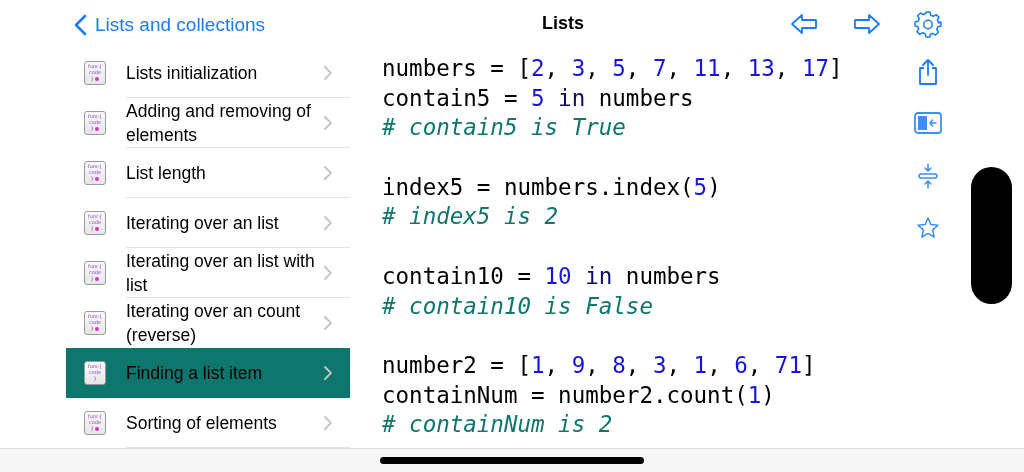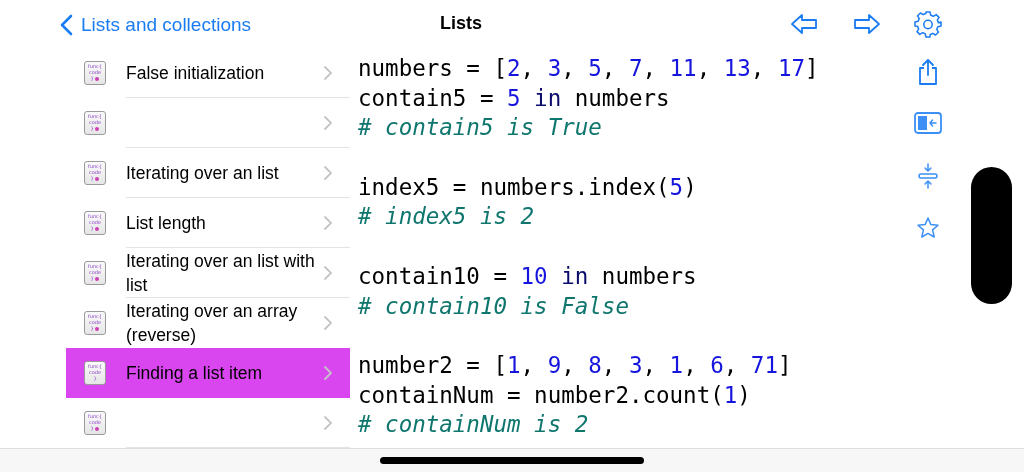--- a/index.html
+++ b/index.html
@@ -1,36 +1,36 @@
 <!DOCTYPE html>
 <html><head>
 <meta charset="utf-8">
 <style>
   * { box-sizing: border-box; margin: 0; padding: 0; }
   html, body { width: 1024px; height: 472px; overflow: hidden; background: #ffffff; }
   body { position: relative; font-family: "Liberation Sans", sans-serif; color: #000; }
 
-  .nav-back { position: absolute; left: 60px; top: 11px; height: 28px; display: flex; align-items: center; color: #1a7cf3; font-size: 19px; cursor: pointer; }
+  .nav-back { position: absolute; left: 74px; top: 11px; height: 28px; display: flex; align-items: center; color: #1a7cf3; font-size: 19px; cursor: pointer; }
   .nav-back svg { margin-right: 8px; }
-  .nav-title { position: absolute; left: 440px; width: 144px; top: 13px; text-align: left; font-size: 18px; font-weight: bold; }
+  .nav-title { position: absolute; left: 440px; width: 144px; top: 13px; text-align: right; font-size: 18px; font-weight: bold; }
 
   .top-icon { position: absolute; top: 9px; width: 30px; height: 30px; display: flex; align-items: center; justify-content: center; cursor: pointer; }
 
   .sidebar { position: absolute; left: 66px; top: 48px; width: 284px; }
   .row { position: relative; height: 50px; display: flex; align-items: center; cursor: pointer; }
-  .row.selected { background: #d946ef; }
+  .row.selected { background: #0f766e; }
   .row .fc { position: absolute; left: 18px; top: 50%; transform: translateY(-50%); }
   .row .label { position: absolute; left: 60px; right: 30px; font-size: 17.5px; line-height: 24px; color: #000; }
   .row .chev { position: absolute; right: 18px; top: 50%; transform: translateY(-50%); }
   .row .sep { position: absolute; left: 60px; right: 0; bottom: 0; height: 1px; background: #e3e3e6; }
 
   .fc-icon { width: 22px; height: 24px; border: 1px solid #9a9a9a; border-radius: 3px; background: linear-gradient(#fafafa, #e6e6e6); font-family: "DejaVu Sans", sans-serif; font-size: 5px; line-height: 6px; padding: 1px 1px; color: #8a3fc6; text-align: center; position: relative; }
   .fc-icon .dot { display: inline-block; width: 4px; height: 4px; border-radius: 50%; background: #cc3fb3; vertical-align: middle; }
 
-  .code { position: absolute; left: 358px; top: 54px; font-family: "DejaVu Sans Mono", monospace; font-size: 22.5px; line-height: 29.7px; white-space: pre; color: #000; }
+  .code { position: absolute; left: 382px; top: 54px; font-family: "DejaVu Sans Mono", monospace; font-size: 22.5px; line-height: 29.7px; white-space: pre; color: #000; }
   .code .ln { height: 29.7px; }
   .num { color: #1515dd; }
   .kw { color: #0b0b6b; font-weight: normal; }
   .cm { color: #0f766e; font-style: italic; }
   .fn { text-underline-offset: 4px; }
 
   .scroll-handle { position: absolute; left: 971px; top: 167px; width: 41px; height: 137px; background: #000; border-radius: 21px; cursor: grab; }
 
   .bottom-bar { position: absolute; left: 0; top: 448px; width: 1024px; height: 24px; background: #f7f7f7; border-top: 1px solid #dedede; }
   .home-indicator { position: absolute; left: 380px; top: 457px; width: 264px; height: 7px; background: #000; border-radius: 4px; }
@@ -87,87 +87,89 @@
   <svg width="24" height="24" viewBox="0 0 24 24">
       <path d="M12 2 L14.9 8.6 L22 9.2 L16.6 13.9 L18.2 21 L12 17.3 L5.8 21 L7.4 13.9 L2 9.2 L9.1 8.6 Z" fill="none" stroke="#3b8ff5" stroke-width="1.5" stroke-linejoin="round"></path>
     </svg>
 </div>
 
 <div class="sidebar">
   <div class="row">
     <div class="fc">
         <div class="fc-icon">func{<br>code<br>} <span class="dot"></span></div>
       </div>
-    <div class="label">False initialization</div>
+    <div class="label">Lists initialization</div>
     <svg class="chev" width="8" height="14" viewBox="0 0 8 14">
         <path d="M1 1 L7 7 L1 13" fill="none" stroke="#c4c4c7" stroke-width="1.8" stroke-linecap="round"></path>
       </svg>
     <div class="sep"></div>
   </div>
   <div class="row">
     <div class="fc">
         <div class="fc-icon">func{<br>code<br>} <span class="dot"></span></div>
       </div>
+    <div class="label">Adding and removing of elements</div>
+    <svg class="chev" width="8" height="14" viewBox="0 0 8 14">
+        <path d="M1 1 L7 7 L1 13" fill="none" stroke="#c4c4c7" stroke-width="1.8" stroke-linecap="round"></path>
+      </svg>
+    <div class="sep"></div>
+  </div>
+  <div class="row">
+    <div class="fc">
+        <div class="fc-icon">func{<br>code<br>} <span class="dot"></span></div>
+      </div>
+    <div class="label">List length</div>
     <svg class="chev" width="8" height="14" viewBox="0 0 8 14">
         <path d="M1 1 L7 7 L1 13" fill="none" stroke="#c4c4c7" stroke-width="1.8" stroke-linecap="round"></path>
       </svg>
     <div class="sep"></div>
   </div>
   <div class="row">
     <div class="fc">
         <div class="fc-icon">func{<br>code<br>} <span class="dot"></span></div>
       </div>
     <div class="label">Iterating over an list</div>
     <svg class="chev" width="8" height="14" viewBox="0 0 8 14">
         <path d="M1 1 L7 7 L1 13" fill="none" stroke="#c4c4c7" stroke-width="1.8" stroke-linecap="round"></path>
       </svg>
     <div class="sep"></div>
   </div>
   <div class="row">
     <div class="fc">
         <div class="fc-icon">func{<br>code<br>} <span class="dot"></span></div>
       </div>
-    <div class="label">List length</div>
-    <svg class="chev" width="8" height="14" viewBox="0 0 8 14">
-        <path d="M1 1 L7 7 L1 13" fill="none" stroke="#c4c4c7" stroke-width="1.8" stroke-linecap="round"></path>
-      </svg>
-    <div class="sep"></div>
-  </div>
-  <div class="row">
-    <div class="fc">
-        <div class="fc-icon">func{<br>code<br>} <span class="dot"></span></div>
-      </div>
     <div class="label">Iterating over an list with list</div>
     <svg class="chev" width="8" height="14" viewBox="0 0 8 14">
         <path d="M1 1 L7 7 L1 13" fill="none" stroke="#c4c4c7" stroke-width="1.8" stroke-linecap="round"></path>
       </svg>
     <div class="sep"></div>
   </div>
   <div class="row">
     <div class="fc">
         <div class="fc-icon">func{<br>code<br>} <span class="dot"></span></div>
       </div>
-    <div class="label">Iterating over an array (reverse)</div>
+    <div class="label">Iterating over an count (reverse)</div>
     <svg class="chev" width="8" height="14" viewBox="0 0 8 14">
         <path d="M1 1 L7 7 L1 13" fill="none" stroke="#c4c4c7" stroke-width="1.8" stroke-linecap="round"></path>
       </svg>
   </div>
   <div class="row selected">
     <div class="fc">
         <div class="fc-icon">func{<br>code<br>}</div>
       </div>
     <div class="label">Finding a list item</div>
     <svg class="chev" width="8" height="14" viewBox="0 0 8 14">
         <path d="M1 1 L7 7 L1 13" fill="none" stroke="#c4c4c7" stroke-width="1.8" stroke-linecap="round"></path>
       </svg>
   </div>
   <div class="row">
     <div class="fc">
         <div class="fc-icon">func{<br>code<br>} <span class="dot"></span></div>
       </div>
+    <div class="label">Sorting of elements</div>
     <svg class="chev" width="8" height="14" viewBox="0 0 8 14">
         <path d="M1 1 L7 7 L1 13" fill="none" stroke="#c4c4c7" stroke-width="1.8" stroke-linecap="round"></path>
       </svg>
     <div class="sep"></div>
   </div>
 </div>
 
 <div class="code" id="code-view"><div class="ln">numbers = [<span class="num">2</span>, <span class="num">3</span>, <span class="num">5</span>, <span class="num">7</span>, <span class="num">11</span>, <span class="num">13</span>, <span class="num">17</span>]</div><div class="ln">contain5 = <span class="num">5</span> <span class="kw">in</span> numbers</div><div class="ln"><span class="cm"># contain5 is True</span></div><div class="ln">&nbsp;</div><div class="ln">index5 = numbers.<span class="fn">index(</span><span class="num">5</span>)</div><div class="ln"><span class="cm"># index5 is 2</span></div><div class="ln">&nbsp;</div><div class="ln">contain10 = <span class="num">10</span> <span class="kw">in</span> numbers</div><div class="ln"><span class="cm"># contain10 is False</span></div><div class="ln">&nbsp;</div><div class="ln">number2 = [<span class="num">1</span>, <span class="num">9</span>, <span class="num">8</span>, <span class="num">3</span>, <span class="num">1</span>, <span class="num">6</span>, <span class="num">71</span>]</div><div class="ln">containNum = number2.<span class="fn">count(</span><span class="num">1</span>)</div><div class="ln"><span class="cm"># containNum is 2</span></div></div>
 
 <div class="scroll-handle"></div>

